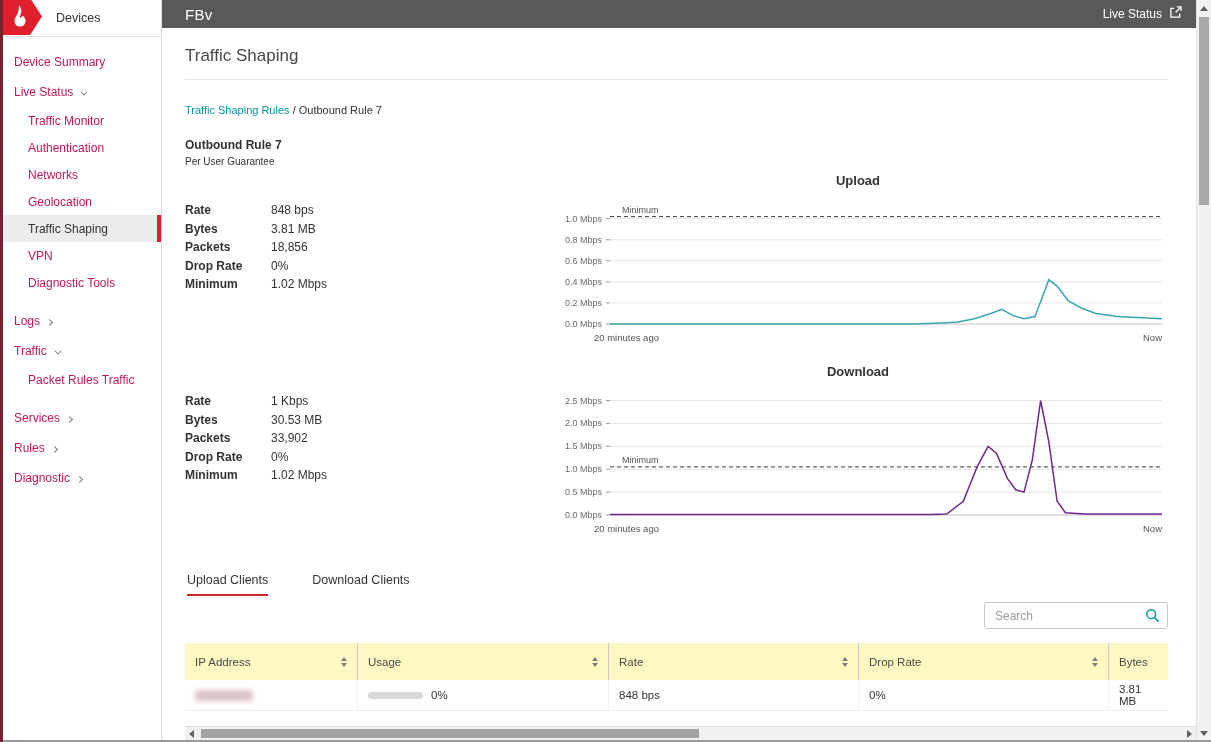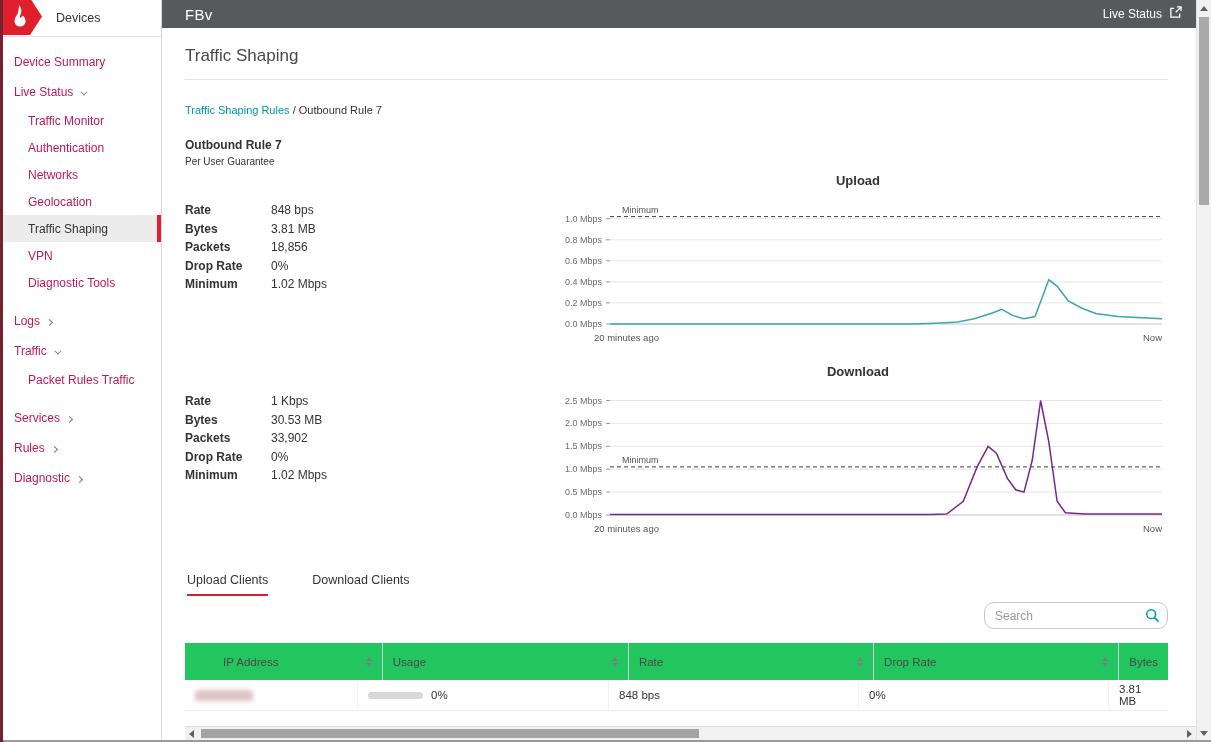--- a/index.html
+++ b/index.html
@@ -50,27 +50,27 @@
   .stat-value { color:#333; }
   .chart-box { margin-left:auto; width:620px; }
   .chart-title { text-align:center; font-size:13px; font-weight:bold; color:#333; margin-bottom:2px; }
 
   
   .tabs { display:flex; gap:44px; margin-top:28px; padding-left:2px; }
   .tab { font-size:12.5px; color:#333; padding-bottom:7px; cursor:pointer; }
   .tab.active { border-bottom:2px solid #ca2630; }
   .search-row { display:flex; justify-content:flex-end; margin-top:6px; }
   .search-wrap { position:relative; width:184px; }
-  .search-input { width:184px; height:27px; border:1px solid #c9c9c9; border-radius:10px; padding:0 14px 0 10px; font-size:12px; font-family:"Liberation Sans",sans-serif; color:#333; outline:none; }
+  .search-input { width:184px; height:27px; border:1px solid #c9c9c9; border-radius:3px; padding:0 14px 0 10px; font-size:12px; font-family:"Liberation Sans",sans-serif; color:#333; outline:none; }
   .search-input::placeholder { color:#9a9a9a; }
   .search-icon { position:absolute; right:8px; top:6px; cursor:pointer; }
 
   
   .table { margin-top:14px; }
-  .thead { display:flex; background:#22c55e; height:37px;padding-left:28px; }
+  .thead { display:flex; background:#fef9c3; height:37px; }
   .th { display:flex; align-items:center; padding:0 10px; font-size:11.5px; color:#4a4a4a; position:relative; }
   .th + .th { border-left:1px solid #cdcdcd; }
   .sort { margin-left:auto; display:flex; flex-direction:column; align-items:center; cursor:pointer; padding-left:8px; }
   .sort i { display:block; width:0; height:0; border-left:3.5px solid transparent; border-right:3.5px solid transparent; }
   .sort .up { border-bottom:4px solid #7d7d7d; margin-bottom:2px; }
   .sort .dn { border-top:4px solid #7d7d7d; }
   .trow { display:flex; height:31px; background:#fff; border-bottom:1px solid #ededed; }
   .td { display:flex; align-items:center; padding:0 10px; font-size:11.5px; color:#333; }
   .td + .td { border-left:1px solid #f2f2f2; }
   .c-ip { width:172px; } .c-usage { width:251px; } .c-rate { width:250px; } .c-drop { width:250px; }

